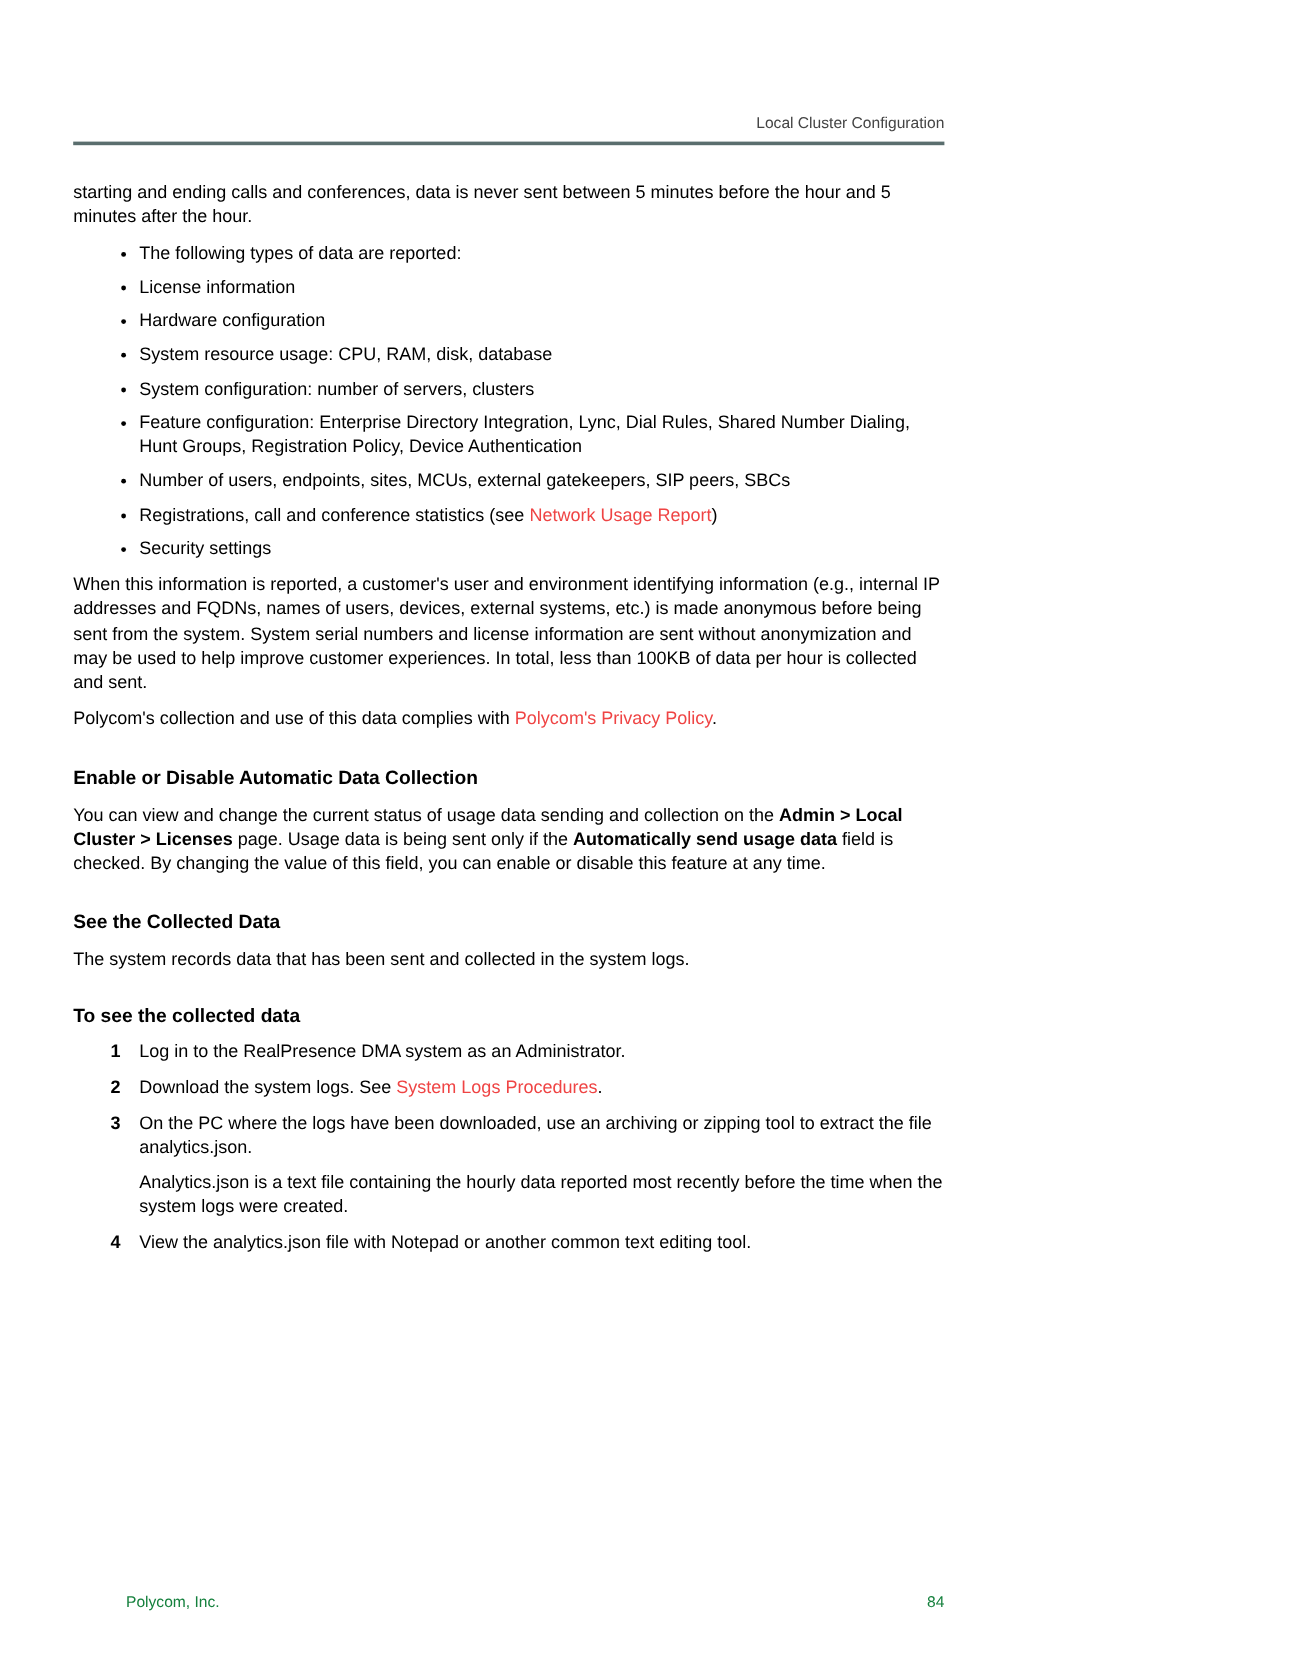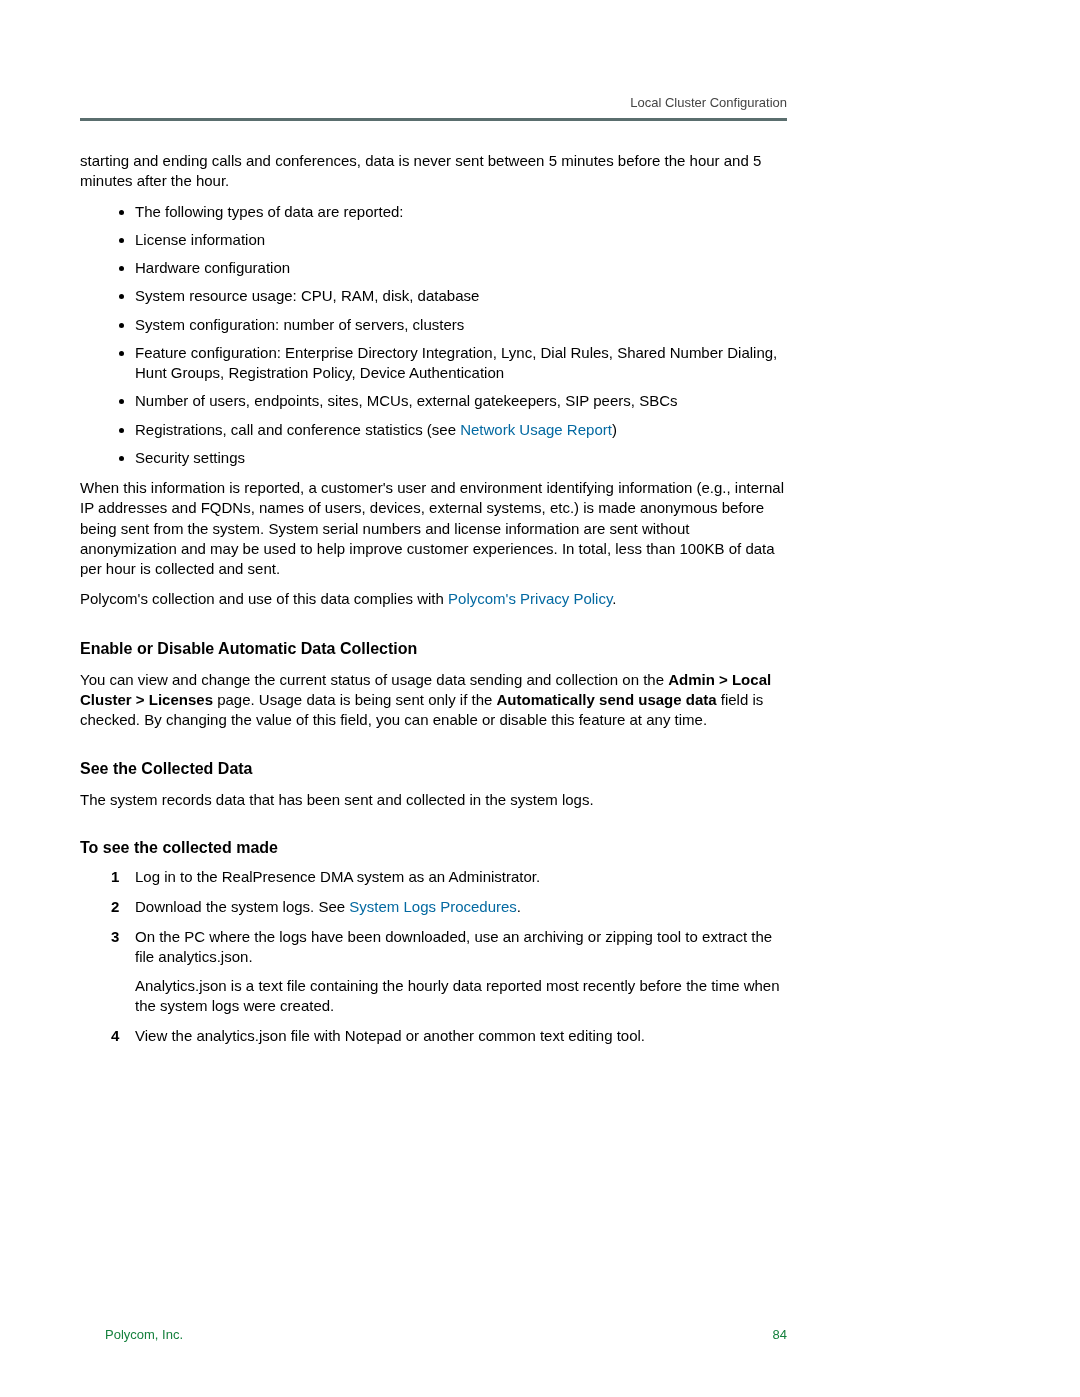--- a/index.html
+++ b/index.html
@@ -6,21 +6,21 @@
     margin: 0;
     padding: 0;
     font-family: Arial, Helvetica, sans-serif;
     font-size: 15px;
     color: #000;
     background: #fff;
   }
   .page {
     width: 892px;
     min-height: 1397px;
-    padding: 95px 105px 60px 80px;
+    padding: 95px 105px 60px 61px;
     box-sizing: border-box;
     position: relative;
   }
   .header-label {
     text-align: right;
     font-size: 13px;
     color: #444;
     margin-bottom: 8px;
   }
   .rule {
@@ -35,21 +35,21 @@
   ul.bullets {
     list-style: disc;
     margin: 6px 0 10px 0;
     padding-left: 55px;
   }
   ul.bullets li {
     margin-bottom: 8px;
     line-height: 1.35;
   }
   a.link {
-    color: #0369a1;
+    color: #ef4444;
     text-decoration: none;
   }
   h2 {
     font-size: 16px;
     font-weight: bold;
     margin: 30px 0 12px 0;
   }
   h3 {
     font-size: 16px;
     font-weight: bold;
@@ -124,21 +124,21 @@
 
 
   <p>
     <span>You can view and change the current status of usage data sending and collection on the </span><span class="bold">Admin &gt; Local Cluster &gt; Licenses</span><span> page. Usage data is being sent only if the </span><span class="bold">Automatically send usage data</span><span> field is checked. By changing the value of this field, you can enable or disable this feature at any time.</span>
   </p>
 
   <h2>See the Collected Data</h2>
 
   <p>The system records data that has been sent and collected in the system logs.</p>
 
-  <h3>To see the collected made</h3>
+  <h3>To see the collected data</h3>
 
   <ol class="steps">
     <li>Log in to the RealPresence DMA system as an Administrator.</li>
     <li>
       <span>Download the system logs. See </span><a class="link">System Logs Procedures</a><span>.</span>
     </li>
     <li>
       <span>On the PC where the logs have been downloaded, use an archiving or zipping tool to extract the file analytics.json.</span>
       <div class="step-sub">Analytics.json is a text file containing the hourly data reported most recently before the time when the system logs were created.</div>
     </li>

